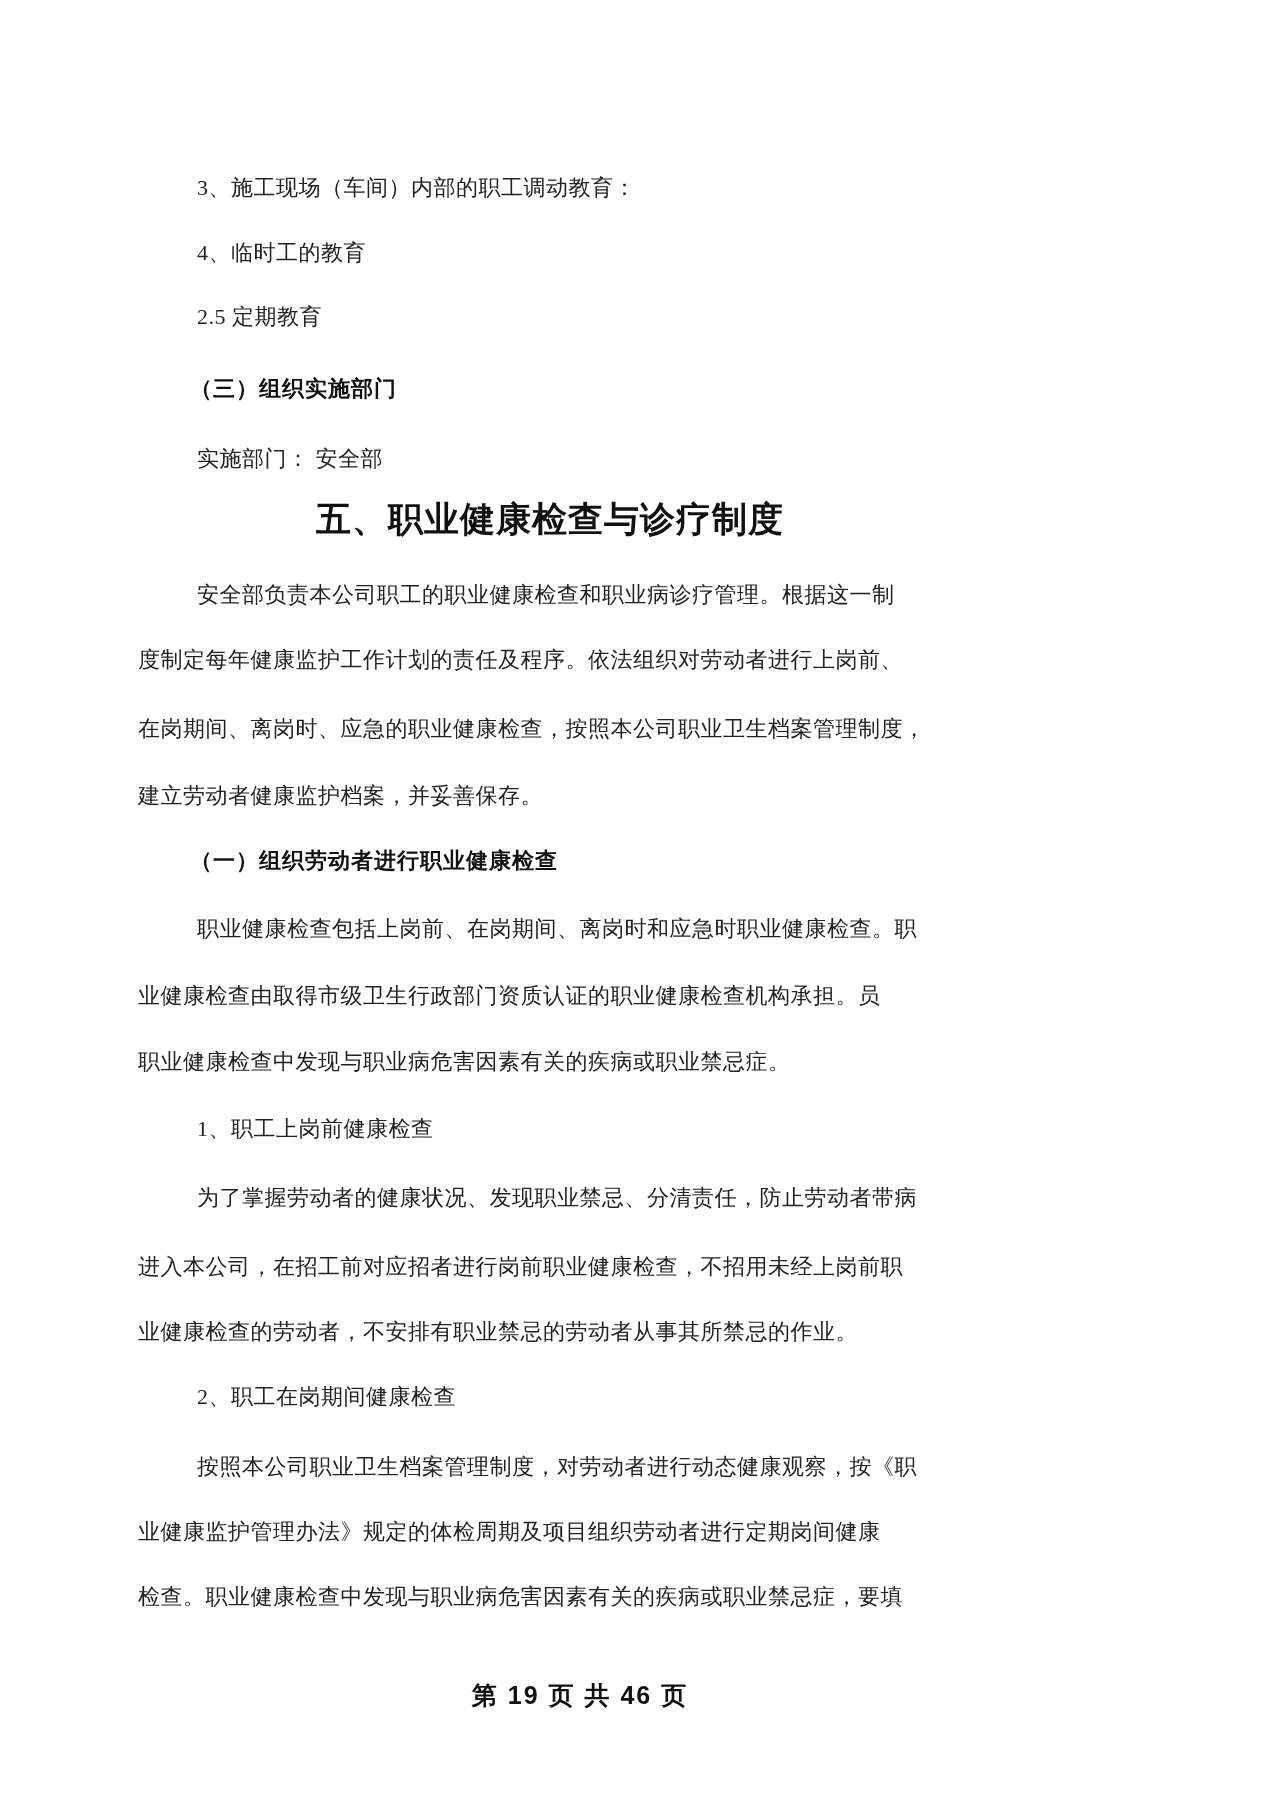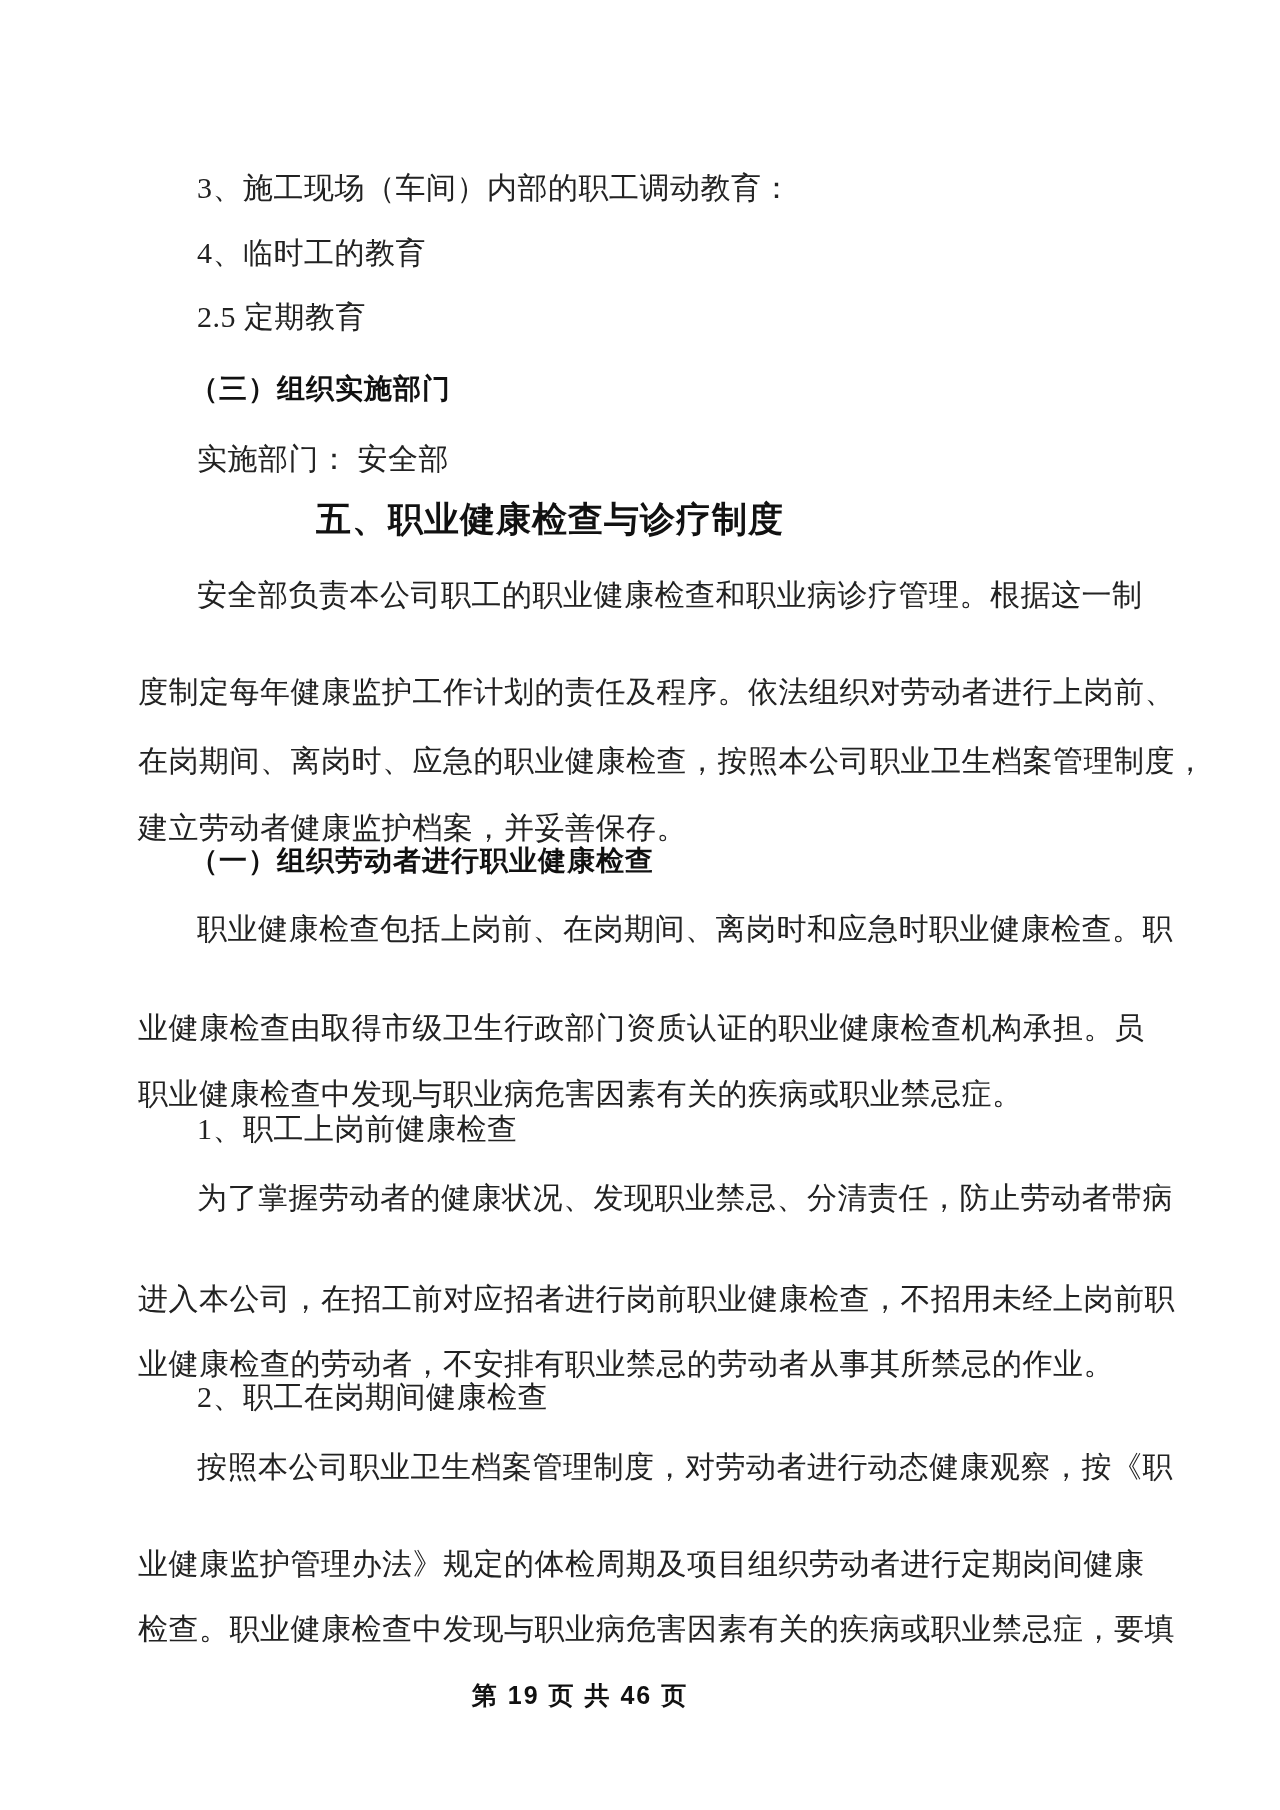--- a/index.html
+++ b/index.html
@@ -6,34 +6,34 @@
   .page{
     position:relative;
     width:1280px;
     height:1810px;
     background:#ffffff;
     overflow:hidden;
   }
   .ln{
     position:absolute;
     font-family:"Liberation Serif",serif;
-    font-size:30px;
+    font-size:22px;
     line-height:34px;
     color:#222222;
     white-space:nowrap;
     letter-spacing:0.5px;
   }
-  .cont{left:138px;margin-top:32px;}
+  .cont{left:138px;}
   .ind{left:197px;}
   .hd{
     left:190px;
     font-family:"Liberation Sans",sans-serif;
     font-weight:bold;
     color:#111111;
-    font-size:28px;
+    font-size:22px;
     letter-spacing:1px;
   }
   .title{
     left:0;
     width:1100px;
     text-align:center;
     font-family:"Liberation Sans",sans-serif;
     font-weight:bold;
     color:#111111;
     font-size:35px;

